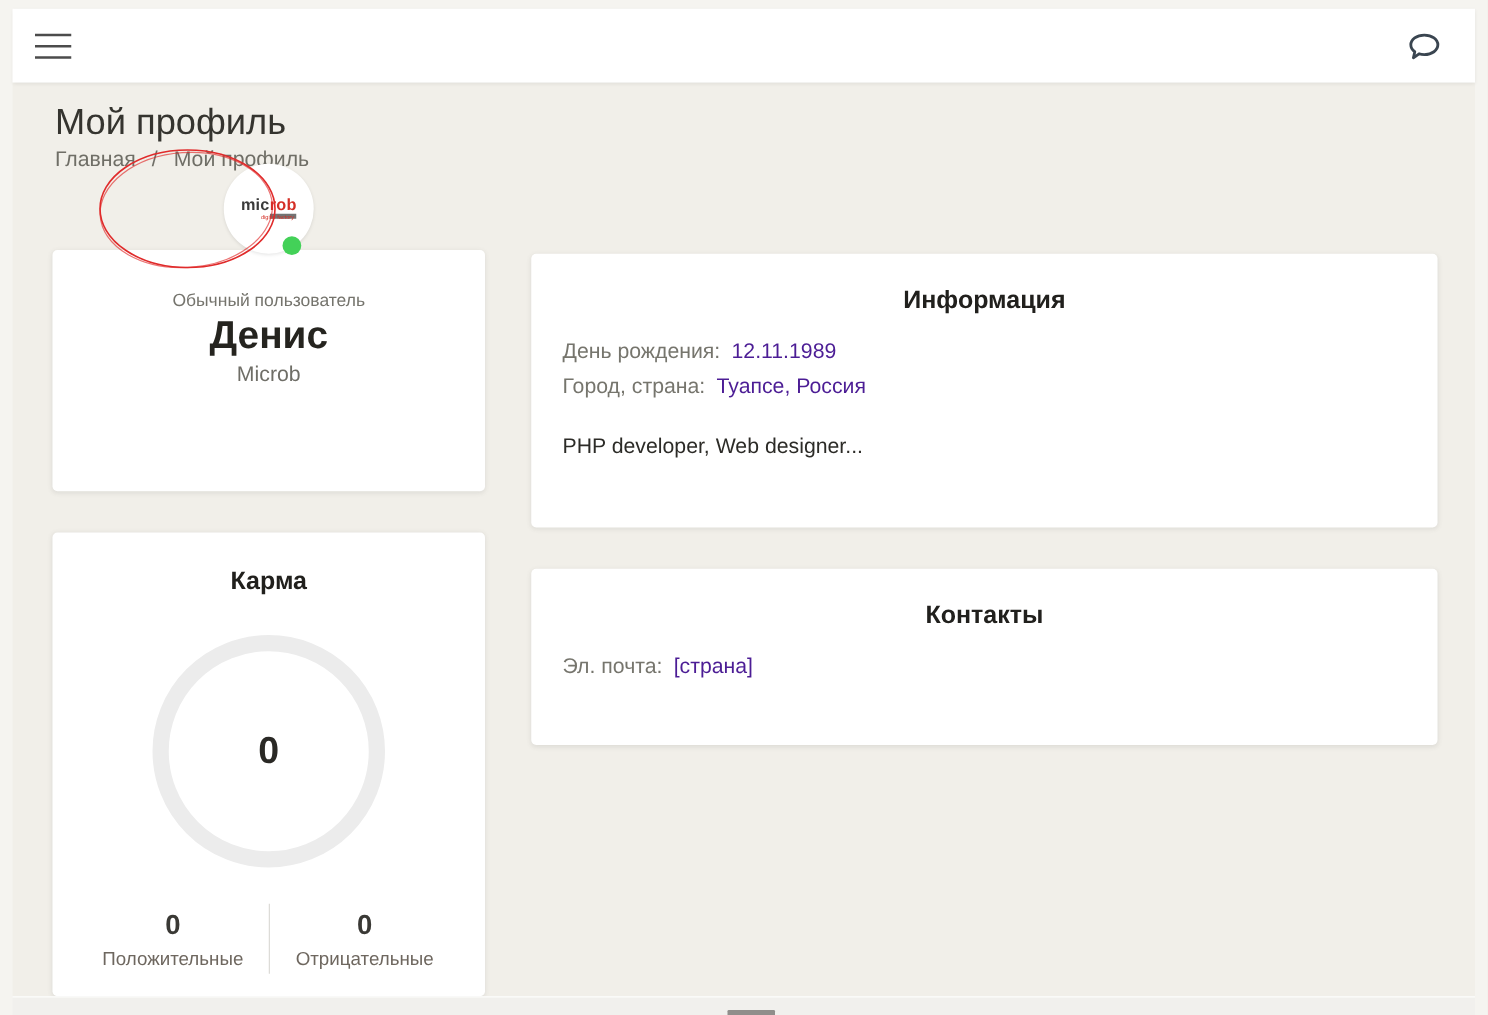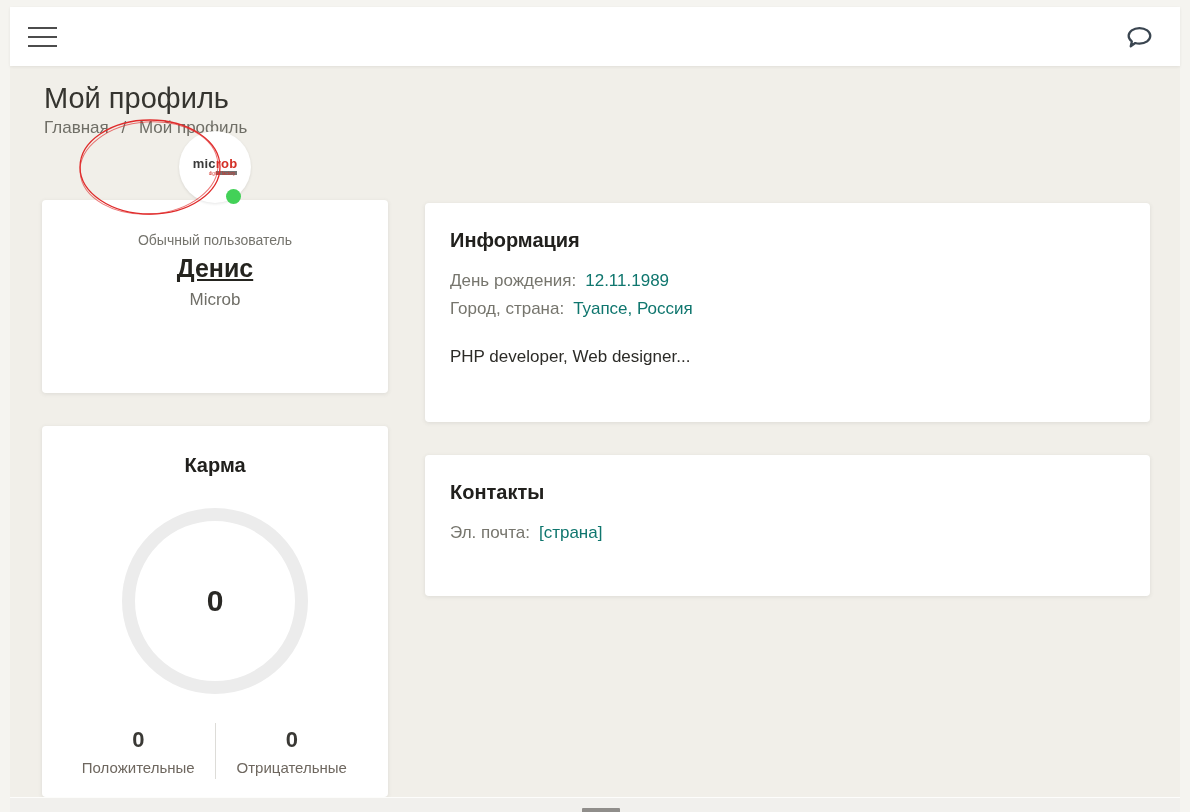--- a/index.html
+++ b/index.html
@@ -76,54 +76,54 @@
   }
   .annotation {
     position: absolute; top: -85px; left: 28px;
     width: 160px; height: 104px;
     z-index: 4; pointer-events: none;
   }
 
   
   .profile-card { padding: 32px 20px 24px 20px; text-align: center; height: 193px; }
   .role { font-size: 14px; color: #75746d; line-height: 16px; }
-  .user-name { font-size: 25px; font-weight: bold; color: #25241f; line-height: 28px; margin-top: 6px; text-decoration: underline; }
+  .user-name { font-size: 31px; font-weight: bold; color: #25241f; line-height: 28px; margin-top: 6px; }
   .company { font-size: 17px; color: #6f6e67; line-height: 20px; margin-top: 8px; }
   .edit-btn {
     margin-top: 25px; display: inline-block;
     background: #6e6862; color: #ffffff;
     font-size: 16.5px; line-height: 20px;
     padding: 8px 20px; border: none; border-radius: 5px;
     font-family: "Liberation Sans", sans-serif;
     cursor: pointer;
   }
 
   
   .karma-card { margin-top: 33px; padding: 26px 20px 22px 20px; text-align: center; height: 371px; }
-  .card-heading { font-size: 20px; font-weight: bold; color: #21201d; line-height: 26px; }
+  .card-heading { font-size: 20px; font-weight: bold; color: #21201d; line-height: 26px; text-align: center; }
   .karma-ring {
     width: 186px; height: 186px; border-radius: 50%;
     border: 13px solid #ececec;
     margin: 30px auto 0 auto;
     display: flex; align-items: center; justify-content: center;
   }
   .karma-total { font-size: 30px; font-weight: bold; color: #2a2925; }
   .karma-stats { display: flex; margin-top: 31px; align-items: center; }
   .karma-stat { flex: 1; }
   .stat-count { font-size: 22px; font-weight: bold; color: #3a3935; line-height: 26px; }
   .stat-label { font-size: 15px; color: #6e675f; line-height: 18px; margin-top: 6px; }
   .stat-divider { width: 1px; height: 56px; background: #dddcd8; align-self: flex-start; margin-top: -2px; }
 
   
   .info-card { padding: 24px 25px 22px 25px; height: 219px; }
   .contacts-card { margin-top: 33px; padding: 24px 25px 21px 25px; height: 141px; }
   .field-rows { margin-top: 14px; }
   .field-row { font-size: 17px; line-height: 28px; }
   .field-label { color: #76756d; margin-right: 9px; }
-  .field-value { color: #0f766e; }
+  .field-value { color: #4c1d95; }
   .description { margin-top: 20px; font-size: 17px; line-height: 28px; color: #2c2b27; }
 
   
   .footer {
     height: 15px; background: #f1f0ed;
     border-top: 1px solid #fdfdfb;
     position: relative;
   }
   .footer-handle {
     position: absolute; bottom: -1px; left: 50%; transform: translateX(-50%) translateX(6px);

